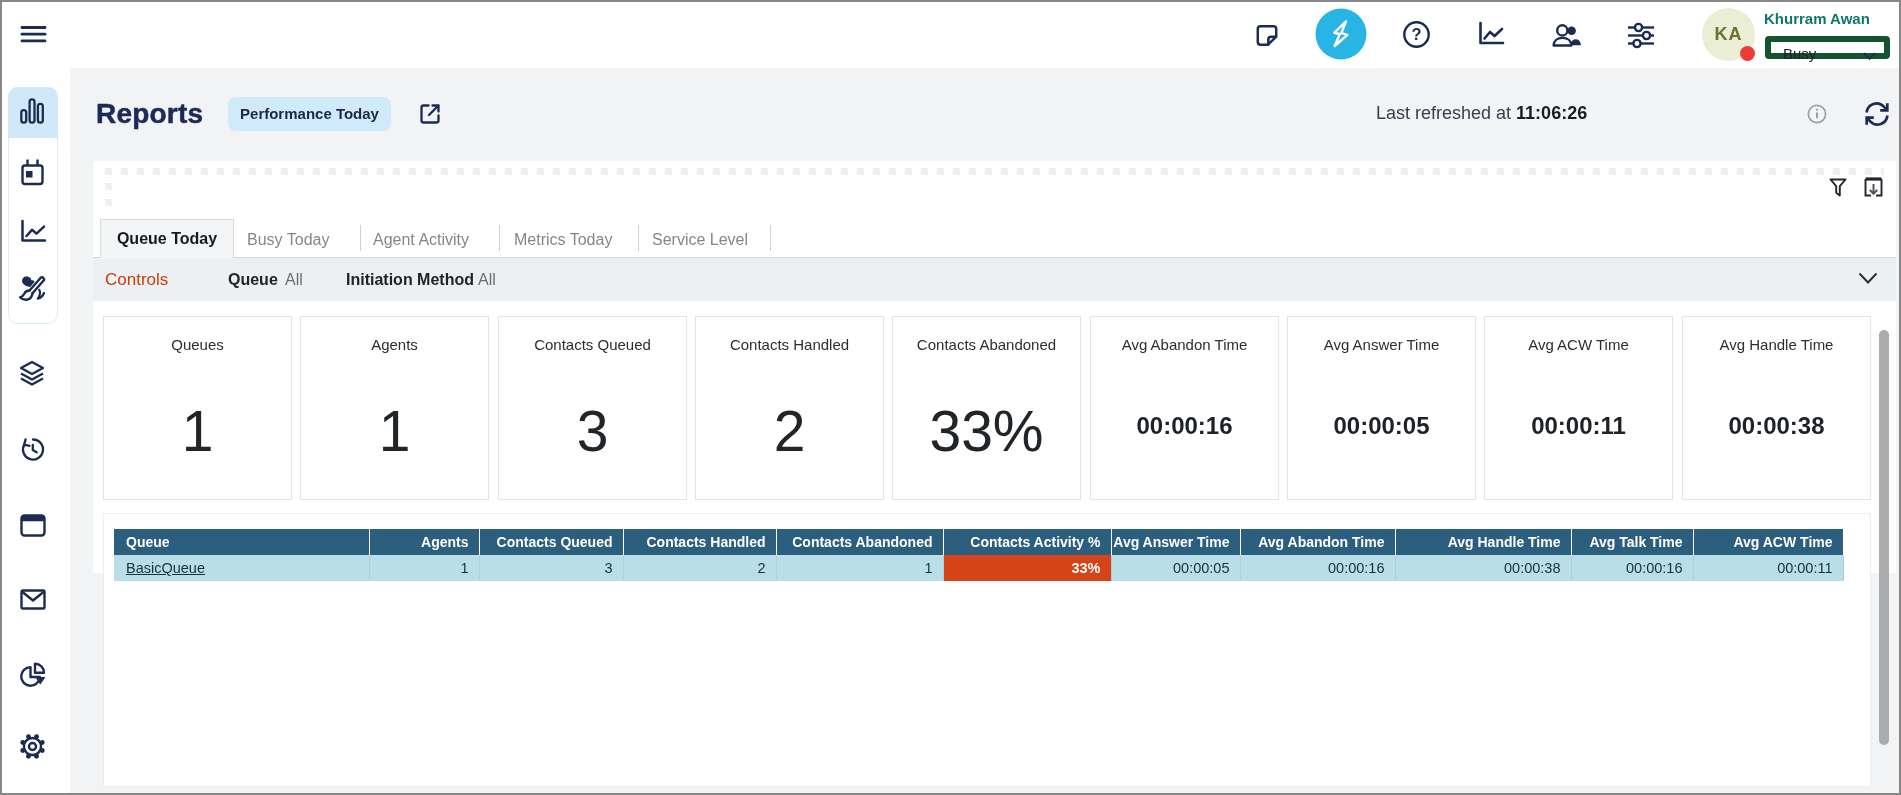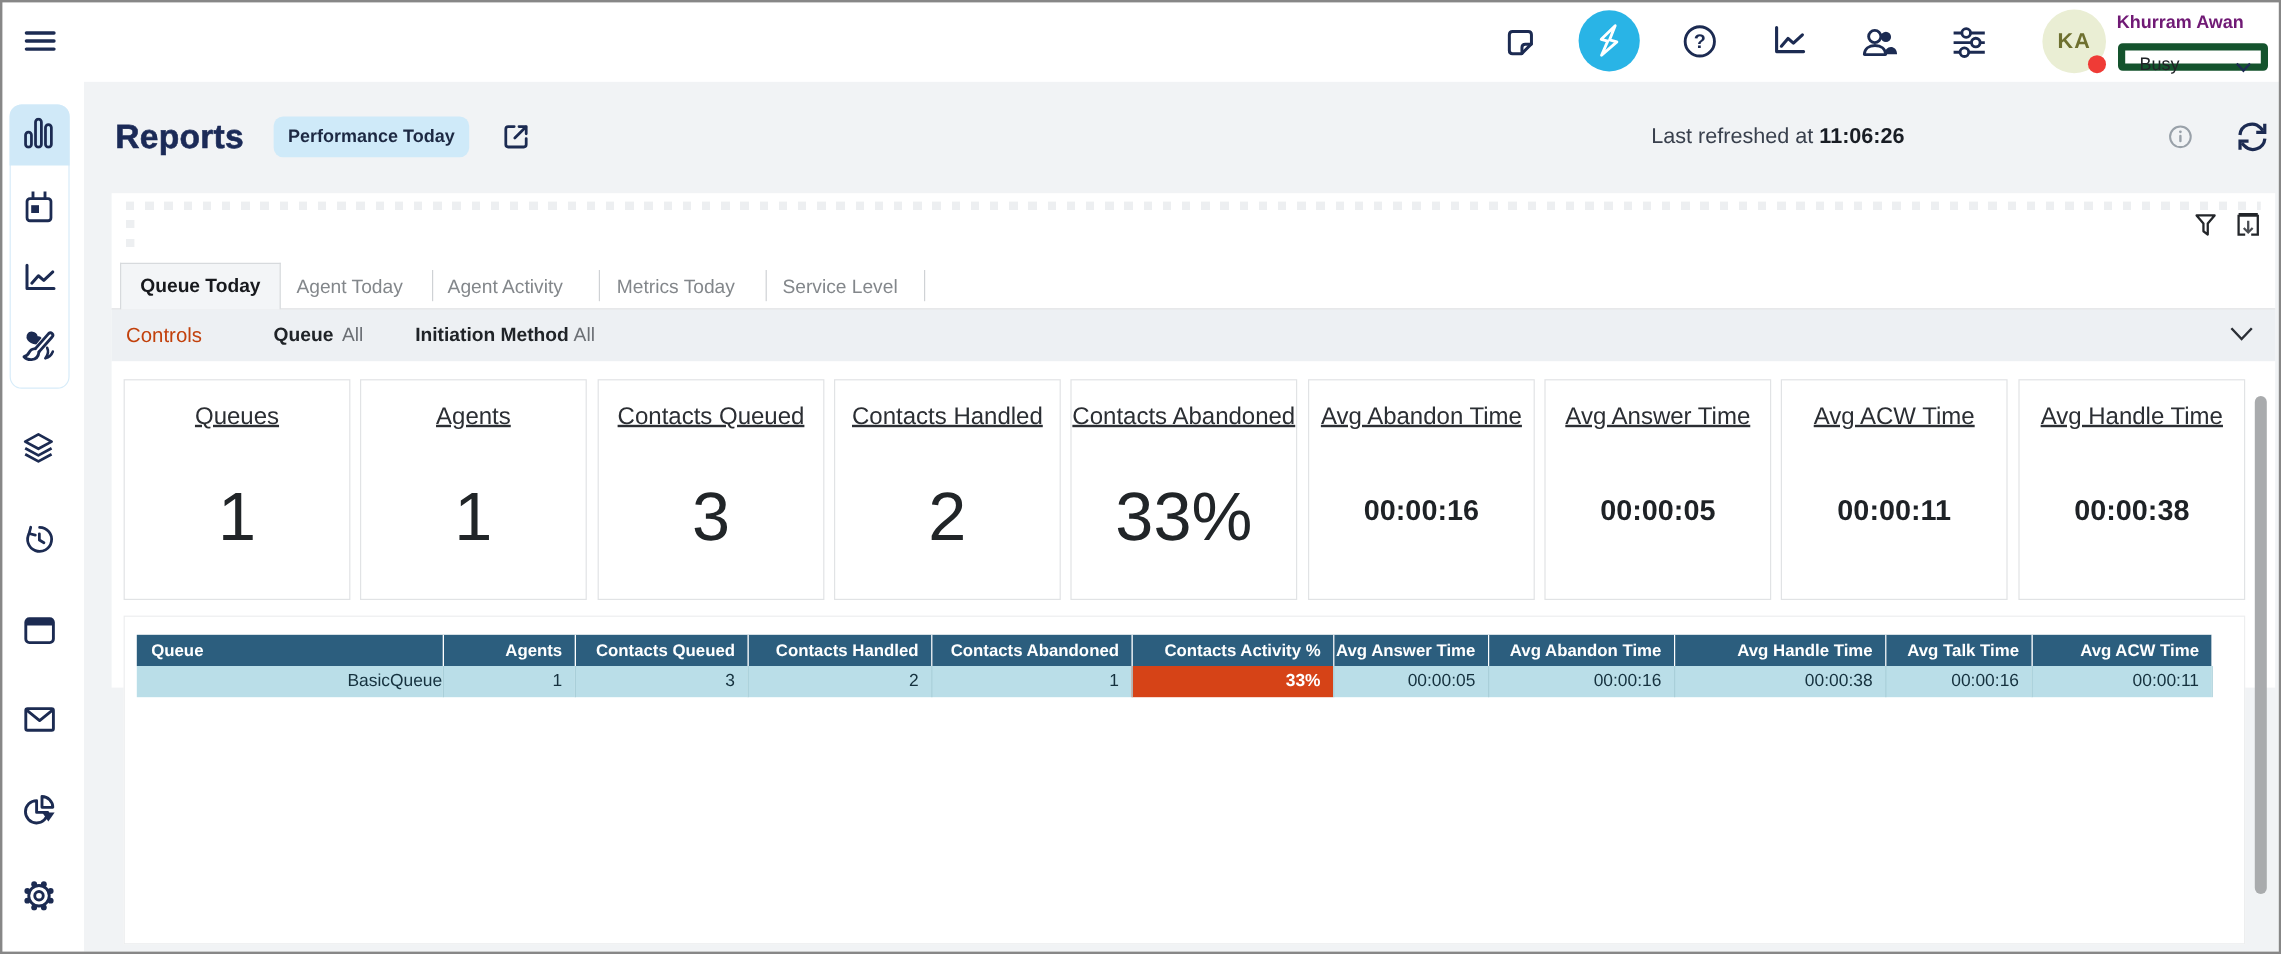--- a/index.html
+++ b/index.html
@@ -1,28 +1,28 @@
 <!DOCTYPE html>
 <html><head>
 <meta charset="utf-8">
 <style>
   * { margin:0; padding:0; box-sizing:border-box; }
   html,body { width:1901px; height:795px; overflow:hidden; }
   body { font-family:"Liberation Sans", sans-serif; position:relative; background:#fff; }
   .abs { position:absolute; }
   svg { display:block; }
   .card { position:absolute; top:155px; width:189px; height:184px; background:#fff; border:1px solid #e1e3e5; }
-  .ct { position:absolute; top:19px; left:0; width:100%; text-align:center; font-size:20px; color:#2b2e33;text-decoration:underline; }
+  .ct { position:absolute; top:19px; left:0; width:100%; text-align:center; font-size:15px; color:#2b2e33; }
   .cv { position:absolute; top:81px; left:0; width:100%; text-align:center; font-size:57px; color:#212528; }
   .tv { position:absolute; top:95px; left:0; width:100%; text-align:center; font-size:24px; font-weight:bold; color:#1e2226; }
   table { border-collapse:collapse; table-layout:fixed; }
   th { background:#2c5e7e; color:#fff; font-size:14px; font-weight:bold; text-align:right; padding:0 10px 0 0; border-right:1px solid #fff; height:26px; }
   th.l { text-align:left; padding:0 0 0 12px; }
   td { background:#badee8; color:#15313e; font-size:14.5px; text-align:right; padding:0 10px 0 0; border-right:1px solid #a9cfd9; height:26px; }
-  td.l { text-align:right; padding:0 0 0 12px; }
+  td.l { text-align:left; padding:0 0 0 12px;text-decoration:underline; }
 </style>
 </head>
 <body>
 
 <div class="abs" style="left:70px; top:68px; width:1829px; height:725px; background:#f1f3f5;"></div>
 
 <div id="topbar" class="abs" style="left:2px; top:2px; width:1897px; height:66px; background:#ffffff;">
 
   <svg class="abs" style="left:17px; top:21px;" width="28" height="24" viewBox="0 0 28 24">
     <g stroke="#1c2b52" stroke-width="2.8" stroke-linecap="round">
@@ -73,21 +73,21 @@
       <circle cx="12.5" cy="7.5" r="3.6" fill="#fff"></circle>
       <circle cx="20.5" cy="15.5" r="3.6" fill="#fff"></circle>
       <circle cx="11" cy="23.5" r="3.6" fill="#fff"></circle>
     </g>
   </svg>
 
   <div class="abs" style="left:1700px; top:6px; width:53px; height:53px; border-radius:50%; background:#eaeed4;"></div>
   <div class="abs" style="left:1700px; top:6px; width:53px; height:53px; text-align:center; line-height:53px; font-size:18px; font-weight:bold; color:#6e702f; letter-spacing:1px;">KA</div>
   <div class="abs" style="left:1738px; top:44px; width:15px; height:15px; border-radius:50%; background:#ef3b36;"></div>
 
-  <div class="abs" style="left:1762px; top:8px; width:130px; font-size:15px; font-weight:bold; color:#701a75;">Khurram Awan</div>
+  <div class="abs" style="left:1762px; top:8px; width:130px; font-size:15px; font-weight:bold; color:#0f766e;">Khurram Awan</div>
 
   <div class="abs" style="left:1763px; top:34px; width:125px; height:23px; border:6px solid #14532d; border-radius:4px; background:#fff;">
     <div class="abs" style="left:12px; top:3px; font-size:15px; color:#202327;">Busy</div>
     <svg class="abs" style="right:8px; top:10px;" width="13" height="9" viewBox="0 0 13 9">
       <path d="M1 1 L6.5 7 L12 1" fill="none" stroke="#1c2b52" stroke-width="1.8"></path>
     </svg>
   </div>
 </div>
 
 <div id="sidebar" class="abs" style="left:2px; top:68px; width:68px; height:725px; background:#ffffff;">
@@ -219,21 +219,21 @@
     <path d="M1.5 2 H17.5" stroke="#23262a" stroke-width="3.2" fill="none"></path>
     <path d="M1.5 2 V18.5 H7 M17.5 2 V18.5 H12" stroke="#23262a" stroke-width="1.9" fill="none"></path>
     <g stroke="#4a4d52" stroke-width="1.9" fill="none">
       <path d="M9.5 7 V16.5"></path>
       <path d="M5.8 13 L9.5 16.7 L13.2 13"></path>
     </g>
   </svg>
 
   <div class="abs" style="left:0px; top:96px; width:1803px; height:1px; background:#d7dadd;"></div>
   <div class="abs" style="left:7px; top:58px; width:134px; height:39px; background:#f3f5f7; border:1px solid #d7dadd; border-bottom:none; text-align:center; line-height:38px; font-size:16px; font-weight:bold; color:#17191d;">Queue Today</div>
-  <div class="abs" style="left:154px; top:70px; font-size:16px; color:#83878b;">Agent Today</div>
+  <div class="abs" style="left:154px; top:70px; font-size:16px; color:#83878b;">Busy Today</div>
   <div class="abs" style="left:280px; top:70px; font-size:16px; color:#83878b;">Agent Activity</div>
   <div class="abs" style="left:421px; top:70px; font-size:16px; color:#83878b;">Metrics Today</div>
   <div class="abs" style="left:559px; top:70px; font-size:16px; color:#83878b;">Service Level</div>
   <div class="abs" style="left:267px; top:64px; width:1px; height:26px; background:#cfd2d5;"></div>
   <div class="abs" style="left:406px; top:64px; width:1px; height:26px; background:#cfd2d5;"></div>
   <div class="abs" style="left:545px; top:64px; width:1px; height:26px; background:#cfd2d5;"></div>
   <div class="abs" style="left:677px; top:64px; width:1px; height:26px; background:#cfd2d5;"></div>
 
   <div class="abs" style="left:0px; top:97px; width:1803px; height:43px; background:#edf0f3;">
     <div class="abs" style="left:12px; top:12px; font-size:17px; color:#c2410c;">Controls</div>

